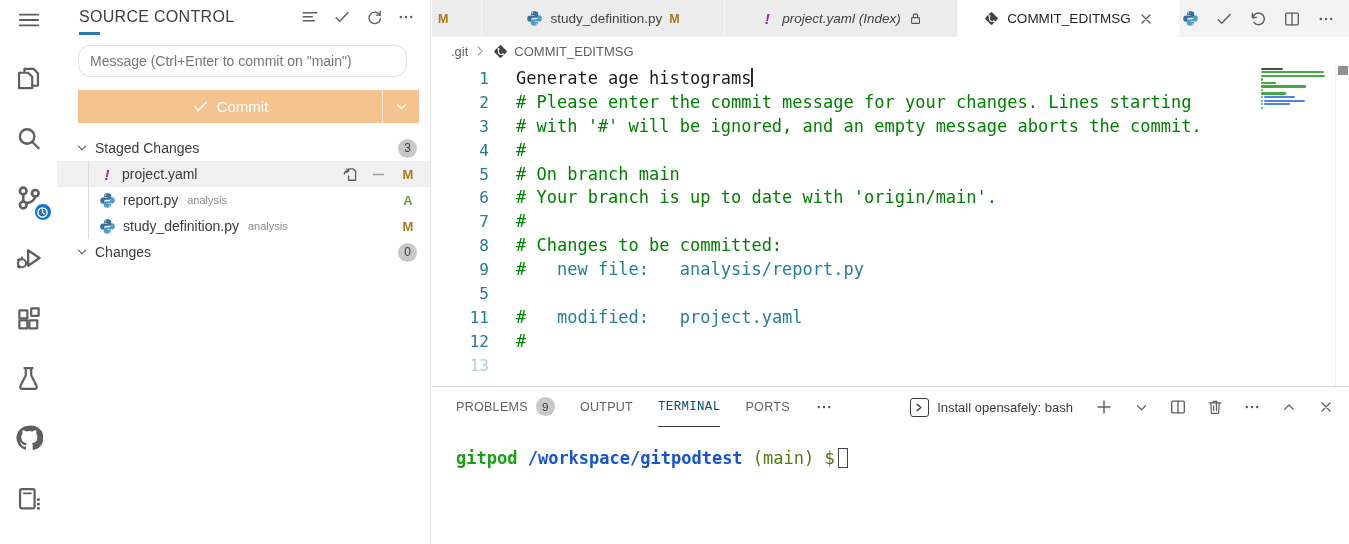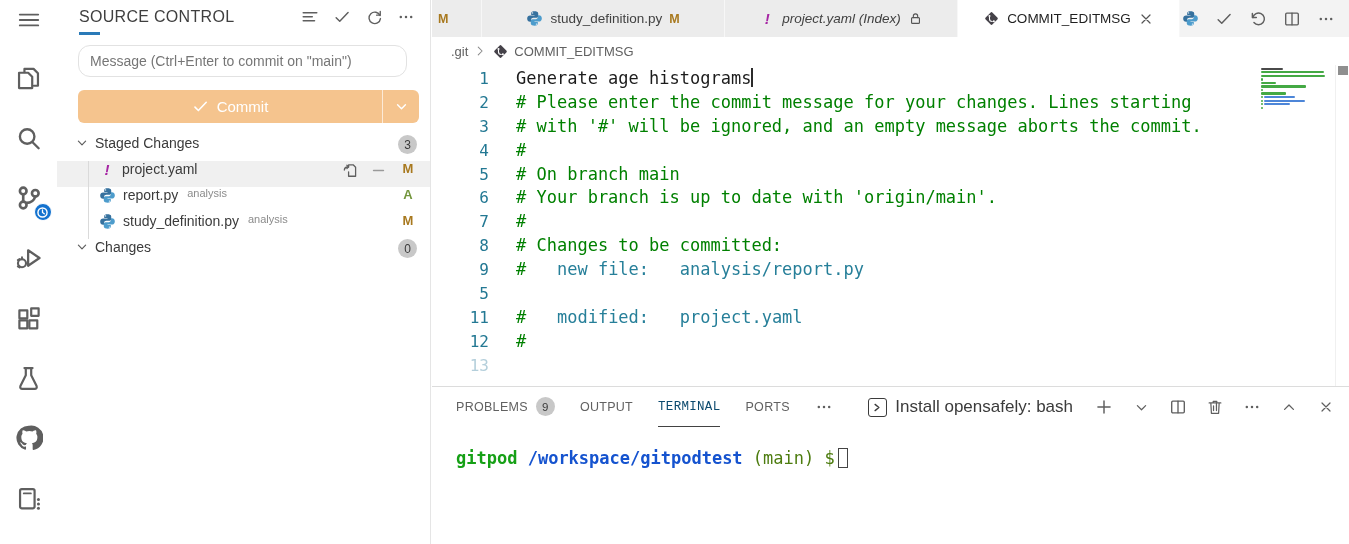--- a/index.html
+++ b/index.html
@@ -23,27 +23,27 @@
   .sb-header { height: 34px; display: flex; align-items: center; padding: 0 14px 0 22px; }
   .sb-title { flex: 1; font-size: 16px; letter-spacing: .3px; color: #3f3f3f; }
   .sb-tools { display: flex; gap: 12px; align-items: center; color: #8f8f8f; }
   .sb-tools .tool-btn { width: 20px; height: 20px; display: flex; align-items: center; justify-content: center; cursor: pointer; }
   .sb-tools .tool-btn:first-child { color: #5a5a5a; }
   .sb-progress { position: absolute; left: 22px; top: 32px; width: 21px; height: 3px; background: #2a7ab8; }
   .msg-input { display: block; width: 329px; height: 32px; margin: 11px 12px 0 21px; padding: 0 11px;
                border: 1px solid #e2e2e2; border-radius: 12px; background: #fff; font-family: inherit;
                font-size: 14px; color: #3b3b3b; outline: none; }
   .msg-input::placeholder { color: #767676; }
-  .commit-btn { display: flex; width: 341px; height: 33px; margin: 13px 12px 0 21px; border-radius: 6px;
+  .commit-btn { display: flex; width: 341px; height: 33px; margin: 13px 12px 0 21px; border-radius: 0;
                 background: #f5c48e; color: #fff; font-size: 15px; cursor: pointer; overflow: hidden; }
   .commit-main { flex: 1; display: flex; align-items: center; justify-content: center; gap: 8px; }
   .commit-arrow { width: 37px; display: flex; align-items: center; justify-content: center;
                   border-left: 1px solid rgba(255,255,255,.65); }
   .tree { margin-top: 12px; position: relative; }
-  .tree-row { height: 26px; display: flex; align-items: flex-start; font-size: 14px; cursor: pointer; }
+  .tree-row { height: 26px; display: flex; align-items: center; font-size: 14px; cursor: pointer; }
   .tree-row.section { padding-left: 17px; gap: 5px; }
   .tree-row.section .label { flex: 1; color: #3b3b3b; }
   .badge { min-width: 19px; height: 19px; padding: 0 5px; margin-right: 13px; border-radius: 10px;
            background: #c8c8c8; color: #3a3a3a; font-size: 12px; display: flex; align-items: center; justify-content: center; }
   .tree-row.file { padding-left: 42px; gap: 7px; position: relative; }
   .tree-row.file.hovered { background: #f0f0f0; }
   .fname { color: #3b3b3b; white-space: nowrap; }
   .ffolder { color: #8c8c8c; font-size: 11px; margin-left: 2px; }
   .fspacer { flex: 1; }
   .row-actions { display: flex; gap: 10px; align-items: center; color: #4d4d4d; margin-right: 6px; }
@@ -98,21 +98,21 @@
   .panel { position: absolute; left: 0; right: 0; top: 386px; bottom: 0; background: #fff; border-top: 1px solid #dcdcdc; }
   .panel-header { height: 40px; display: flex; align-items: center; padding: 0 13px 0 24px; }
   .ptabs { flex: 1; display: flex; align-items: center; gap: 25px; height: 100%; }
   .ptab { height: 100%; display: flex; align-items: center; gap: 8px; font-size: 12.5px; letter-spacing: .3px;
           color: #616161; border-bottom: 1.5px solid transparent; cursor: pointer; }
   .ptab.active { color: #0c4a6e; border-bottom-color: #424242; font-family: Liberation Mono, monospace; }
   .pbadge { min-width: 19px; height: 19px; padding: 0 4px; border-radius: 10px; background: #c8c8c8;
             color: #3a3a3a; font-size: 11.5px; display: flex; align-items: center; justify-content: center; }
   .pactions { display: flex; align-items: center; gap: 17px; color: #3b3b3b; }
   .pactions .pa-btn { width: 20px; height: 20px; display: flex; align-items: center; justify-content: center; cursor: pointer; }
-  .term-chip { display: flex; align-items: center; gap: 8px; font-size: 17px; color: #3b3b3b; margin-right: 4px; cursor: pointer; }
+  .term-chip { display: flex; align-items: center; gap: 8px; font-size: 13px; color: #3b3b3b; margin-right: 4px; cursor: pointer; }
   .chip-box { width: 19px; height: 19px; border: 1.4px solid #3b3b3b; border-radius: 3px;
               display: flex; align-items: center; justify-content: center; }
   .terminal { padding: 21px 0 0 24px; font-family: "DejaVu Sans Mono", monospace; font-size: 17px; cursor: text; }
   .t-user { color: #16a016; font-weight: 700; }
   .t-path { color: #1553cf; font-weight: 700; }
   .t-rest { color: #4d7c0f; text-align: right; }
   .t-cursor { display: inline-block; width: 10px; height: 20px; border: 1.6px solid #444;
               vertical-align: -4px; margin-left: 3px; }
 </style>
 </head>

